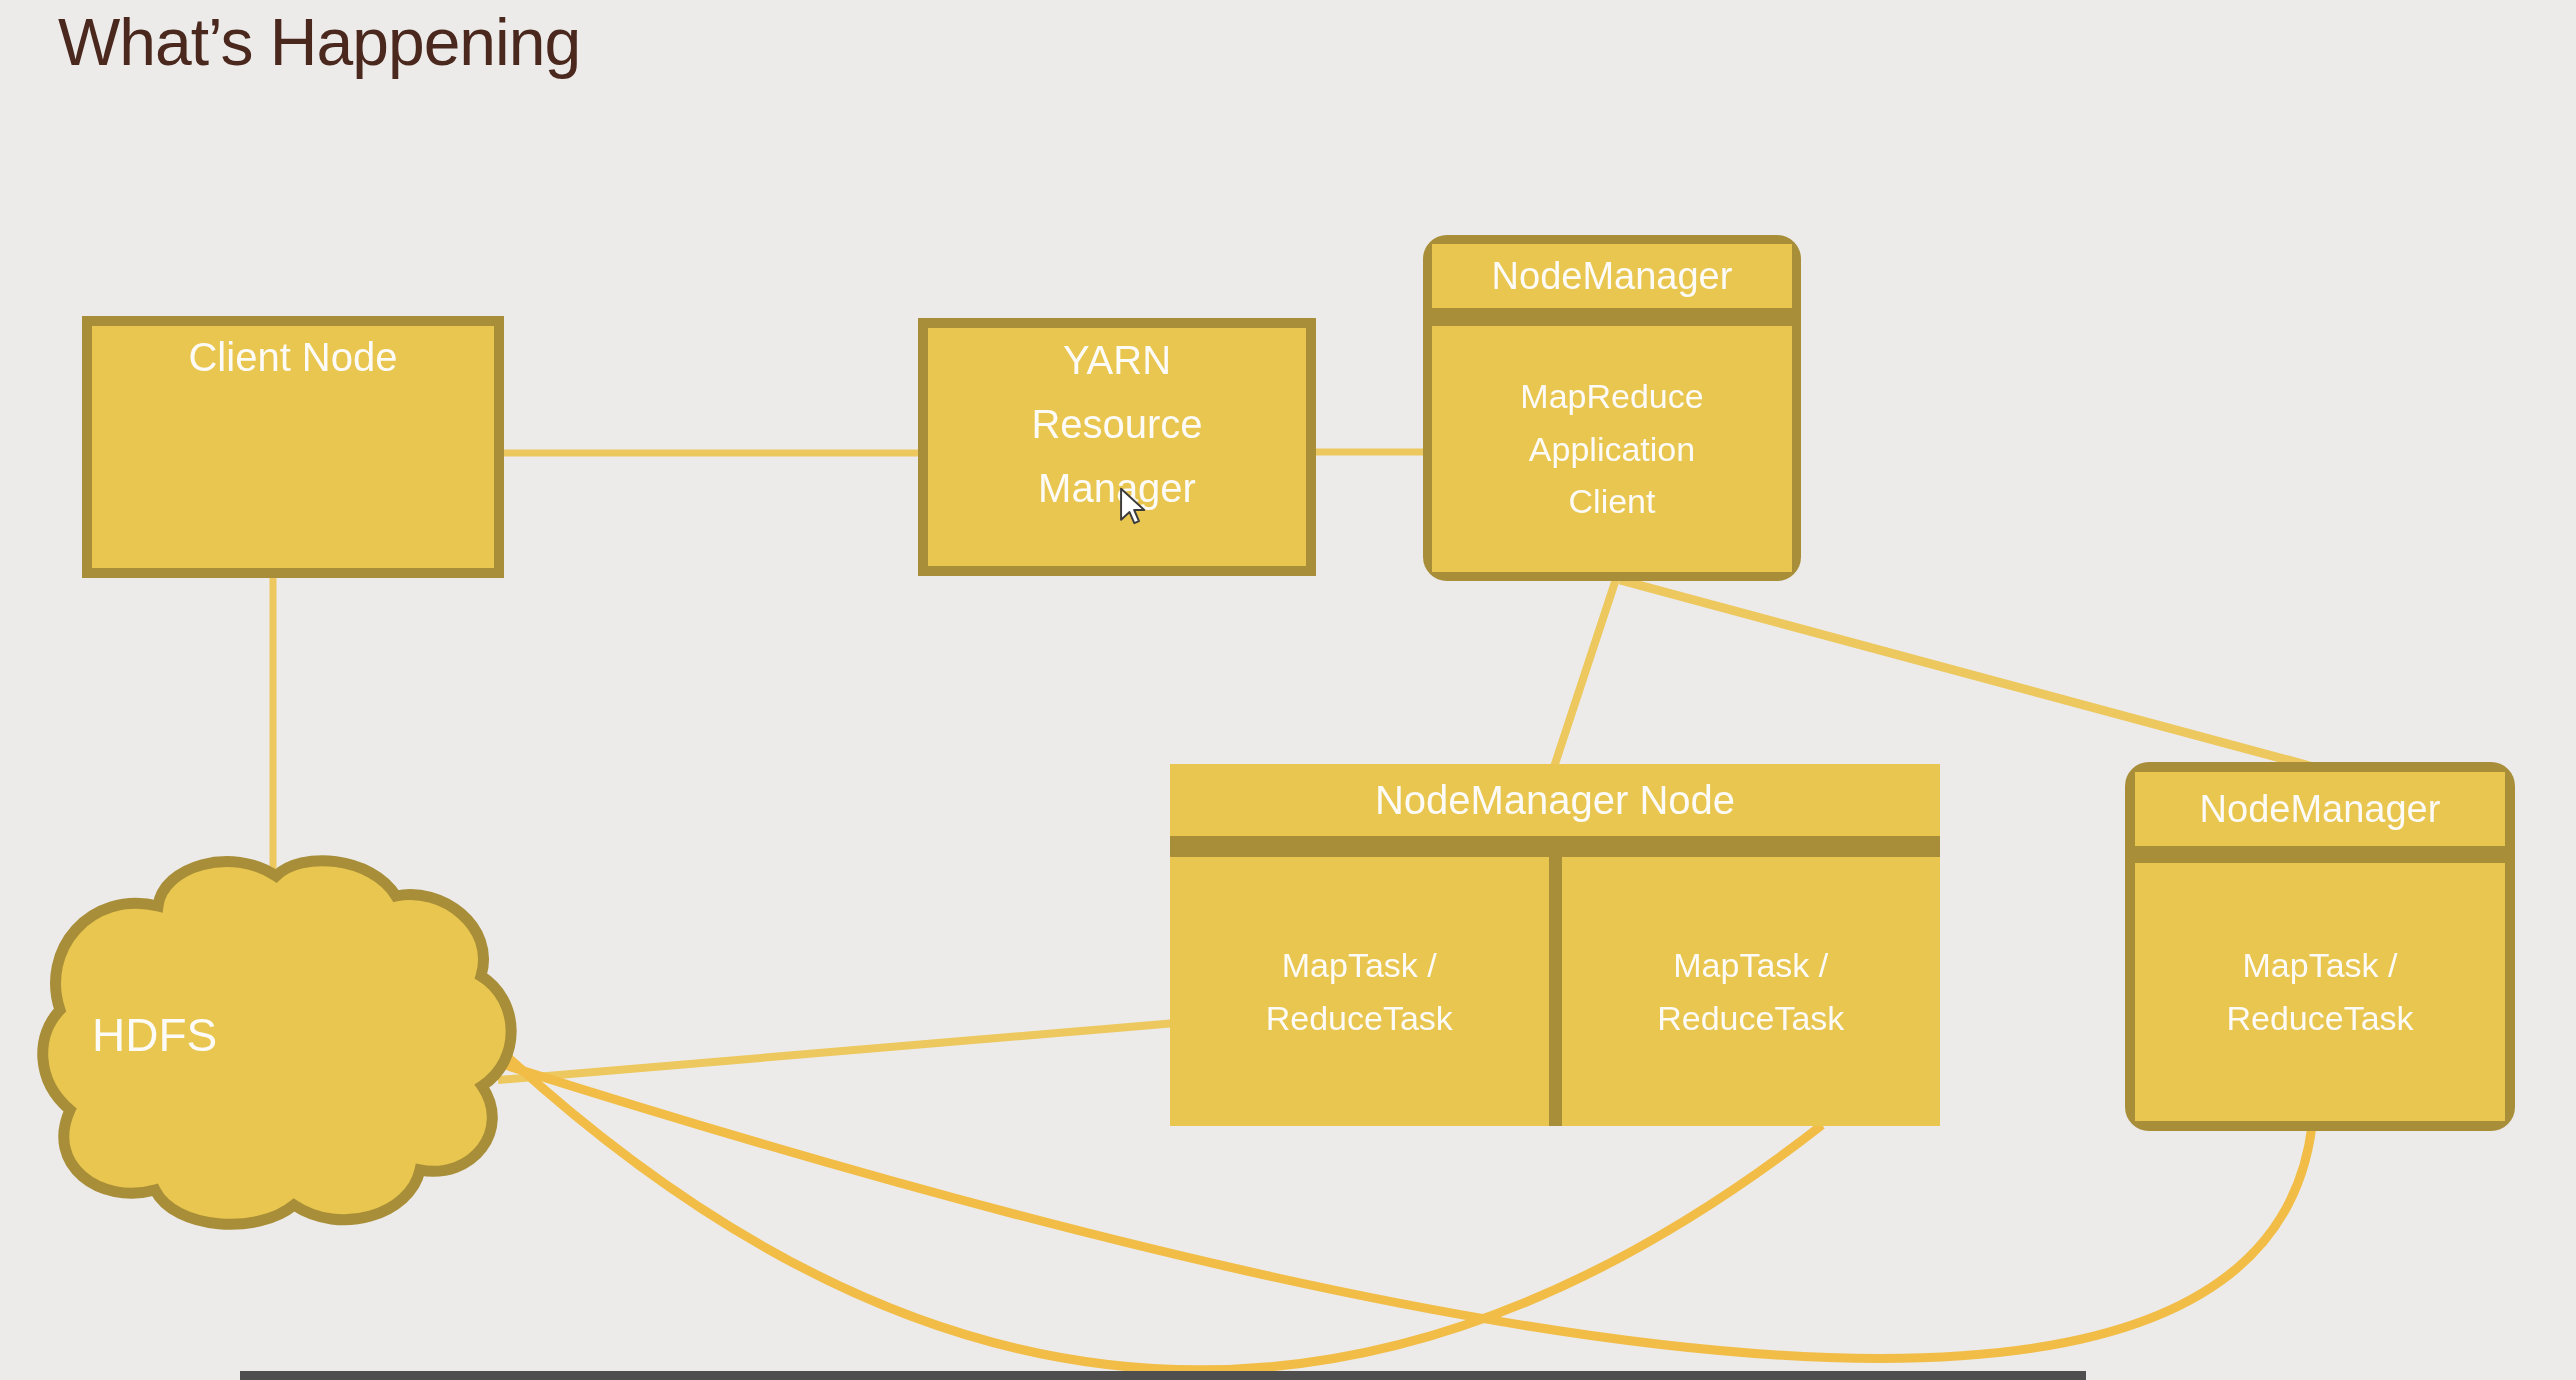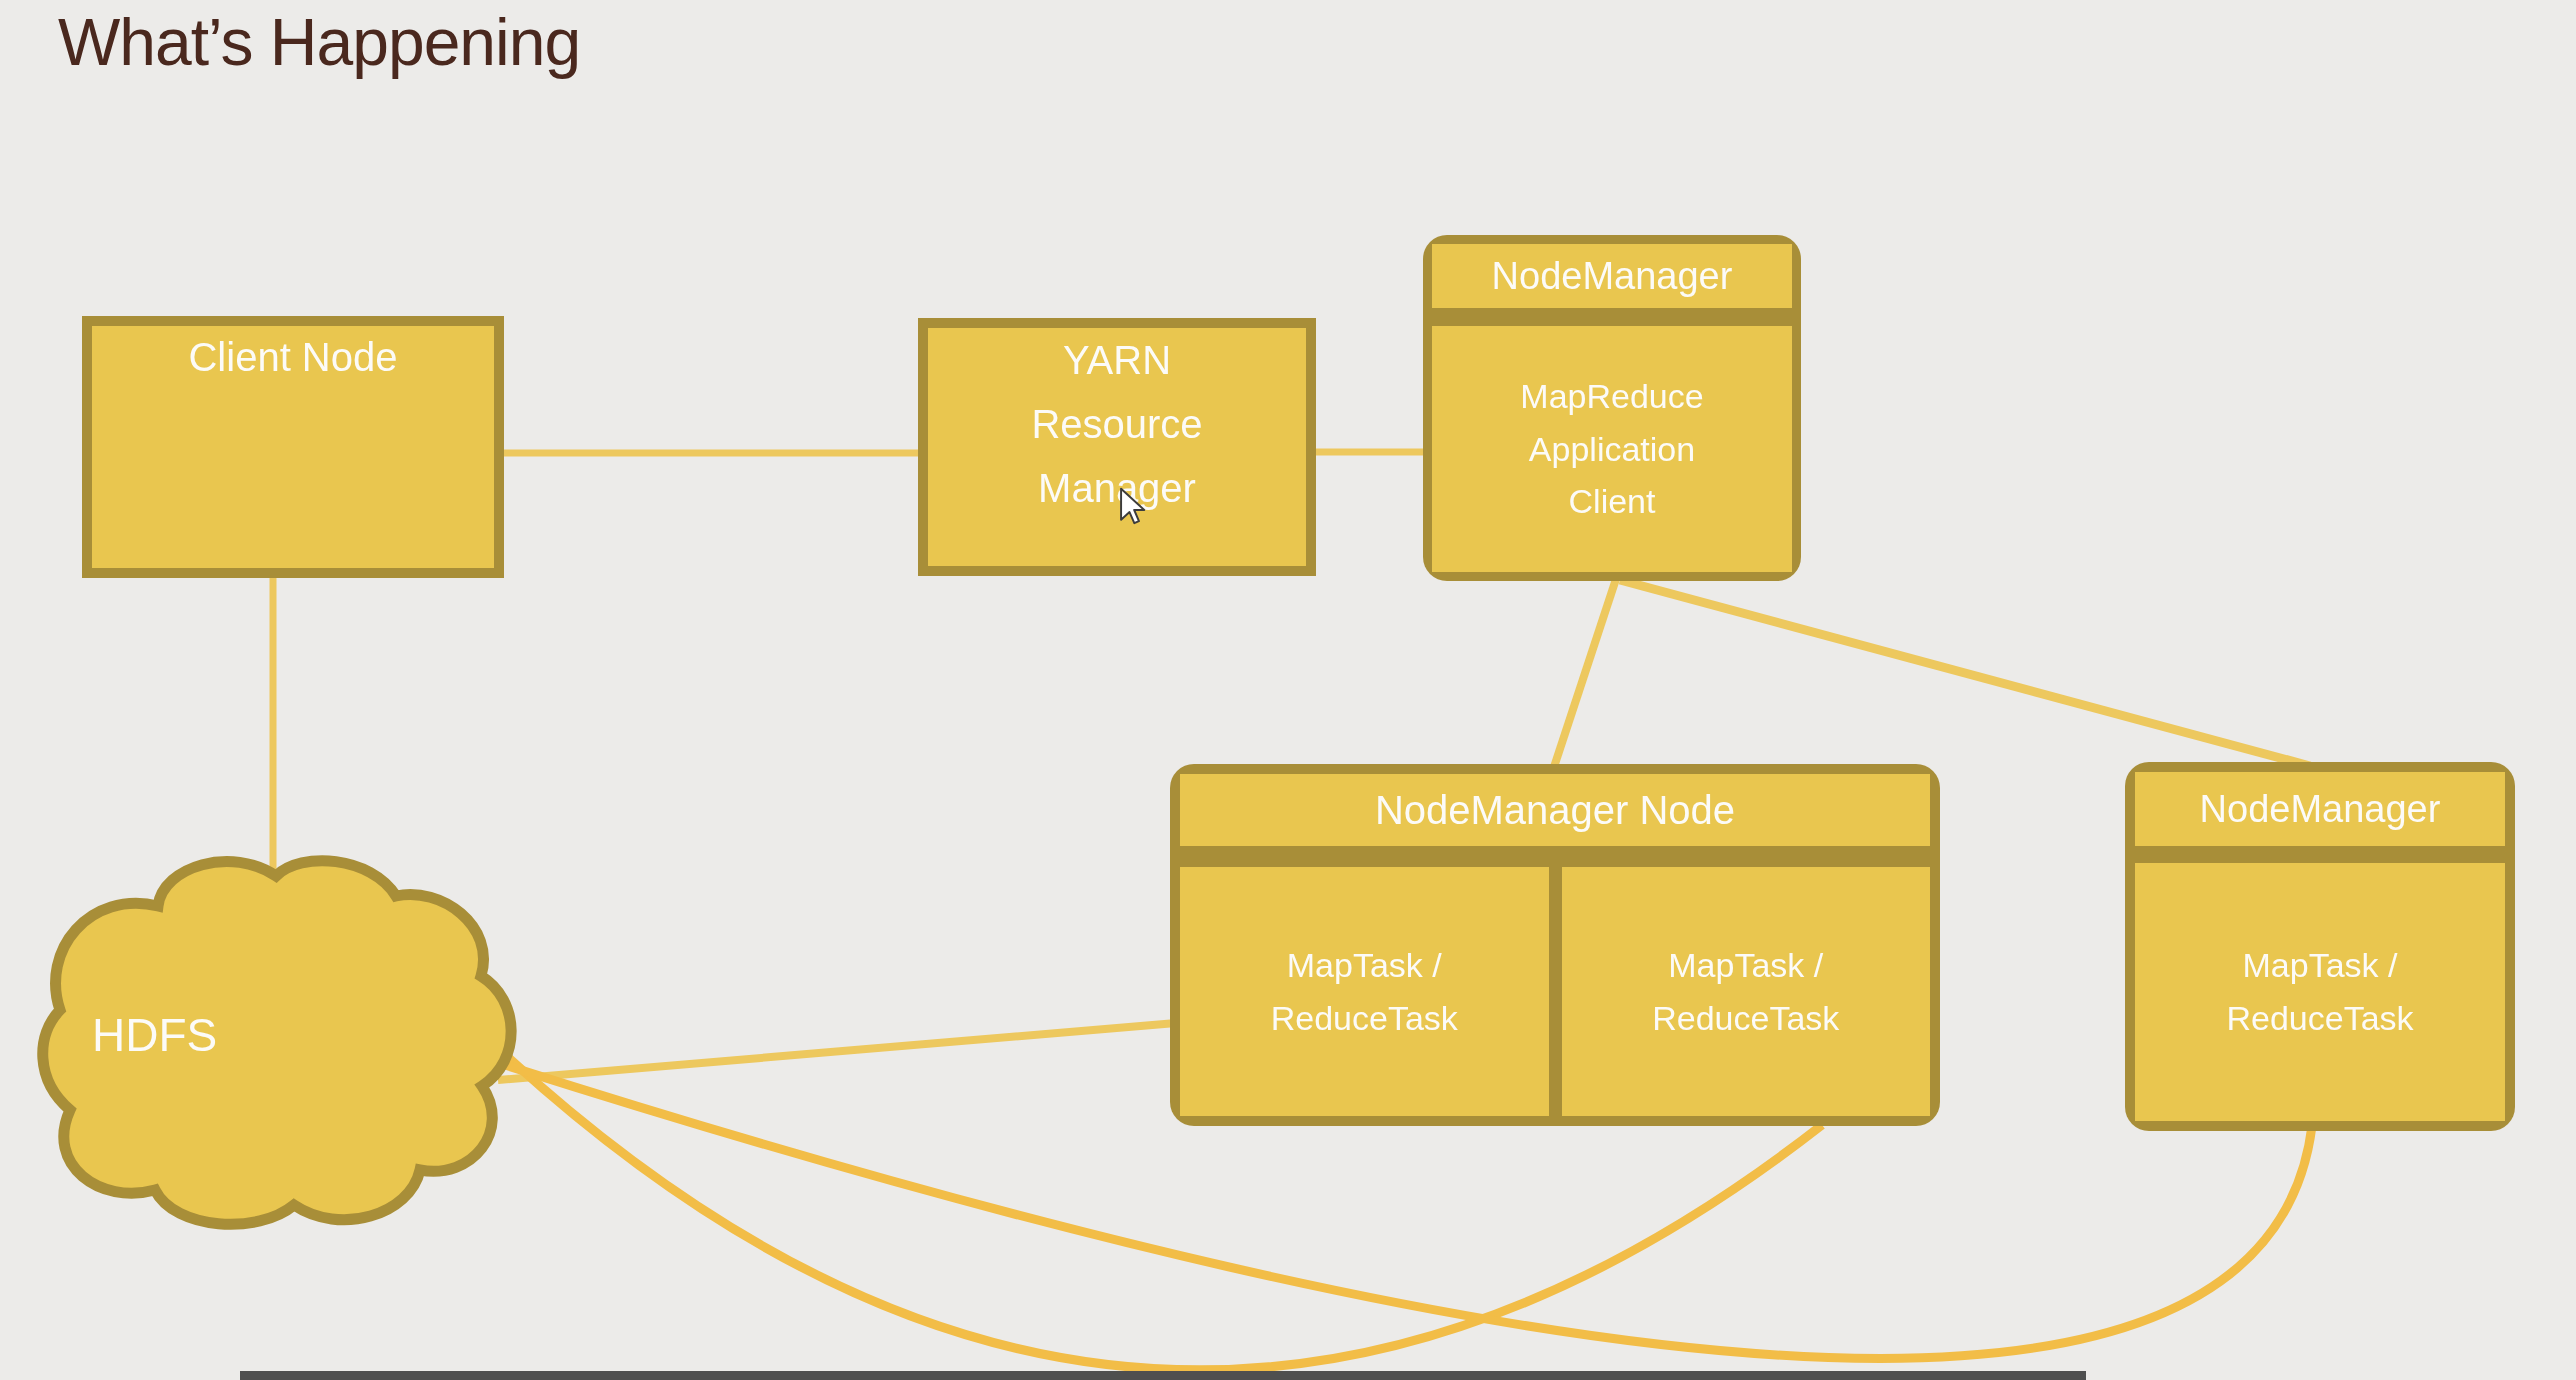--- a/index.html
+++ b/index.html
@@ -103,21 +103,21 @@
     <div class="hdr" style="height:64px;">
       <span>NodeManager</span>
     </div>
     <div class="cell">
       <span>MapReduce</span>
       <span>Application</span>
       <span>Client</span>
     </div>
   </div>
 
-  <div class="frame" style="left:1170px; top:764px; width:770px; height:362px; padding:10px; gap:21px;">
+  <div class="frame" style="left:1170px; top:764px; width:770px; height:362px; gap:21px;">
     <div class="hdr" style="height:72px; font-size:40px;">
       <span>NodeManager Node</span>
     </div>
     <div class="row" style="gap:13px;">
       <div class="cell">
         <span>MapTask /</span>
         <span>ReduceTask</span>
       </div>
       <div class="cell">
         <span>MapTask /</span>

